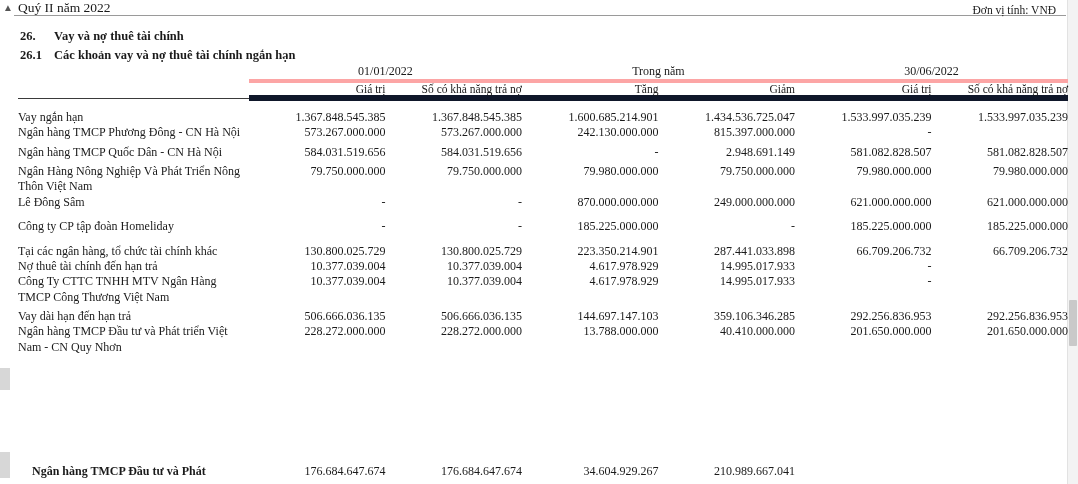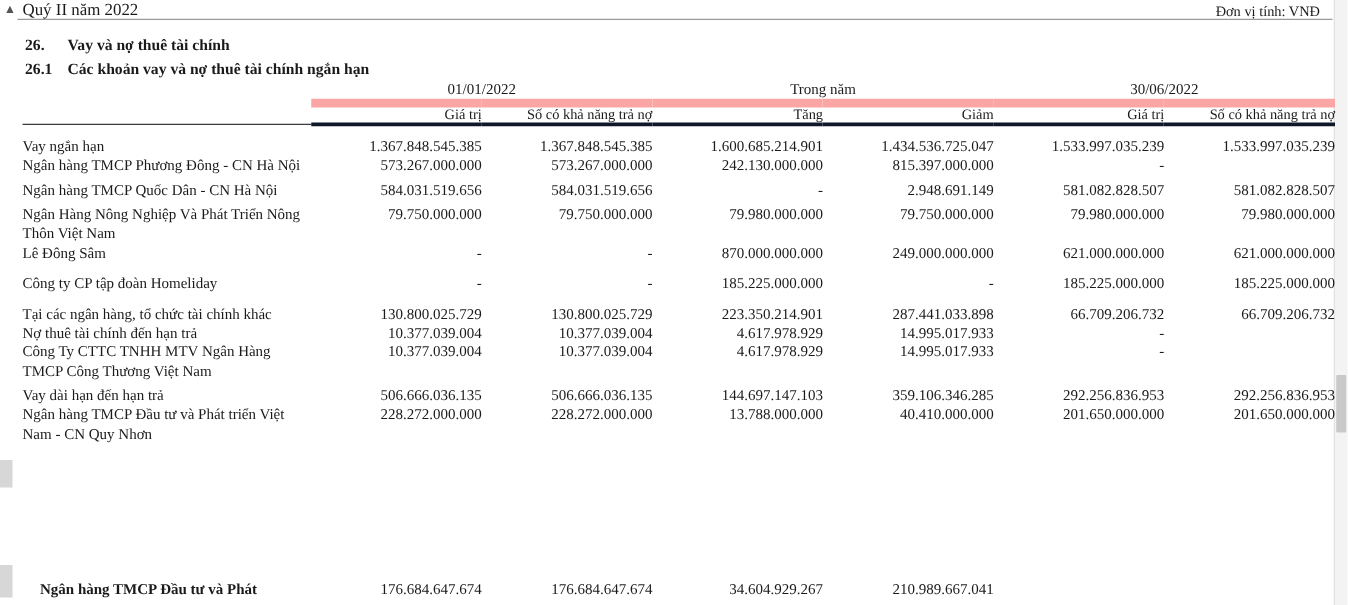--- a/index.html
+++ b/index.html
@@ -134,29 +134,29 @@
     padding: 0;
     vertical-align: top;
     font-weight: normal;
   }
 
   
   .grp {
     text-align: center;
     font-size: 12px;
     padding: 1px 0 2px 0;
-    border-bottom: 7px solid #fca5a5;
+    border-bottom: 4px solid #fca5a5;
   }
   .grp.blank { border-bottom: none; }
 
   .sub {
     text-align: right;
     font-size: 11.5px;
     padding: 2px 0 3px 0;
-    border-bottom: 3px solid #0f172a;
+    border-bottom: 6px solid #0f172a;
     white-space: nowrap;
   }
   .sub.blank { border-bottom: 1px solid #3a3a3a; }
 
   .cell-label {
     text-align: left;
     padding: 2px 4px 2px 0;
     font-size: 12px;
     line-height: 1.28;
     font-weight: bold;

